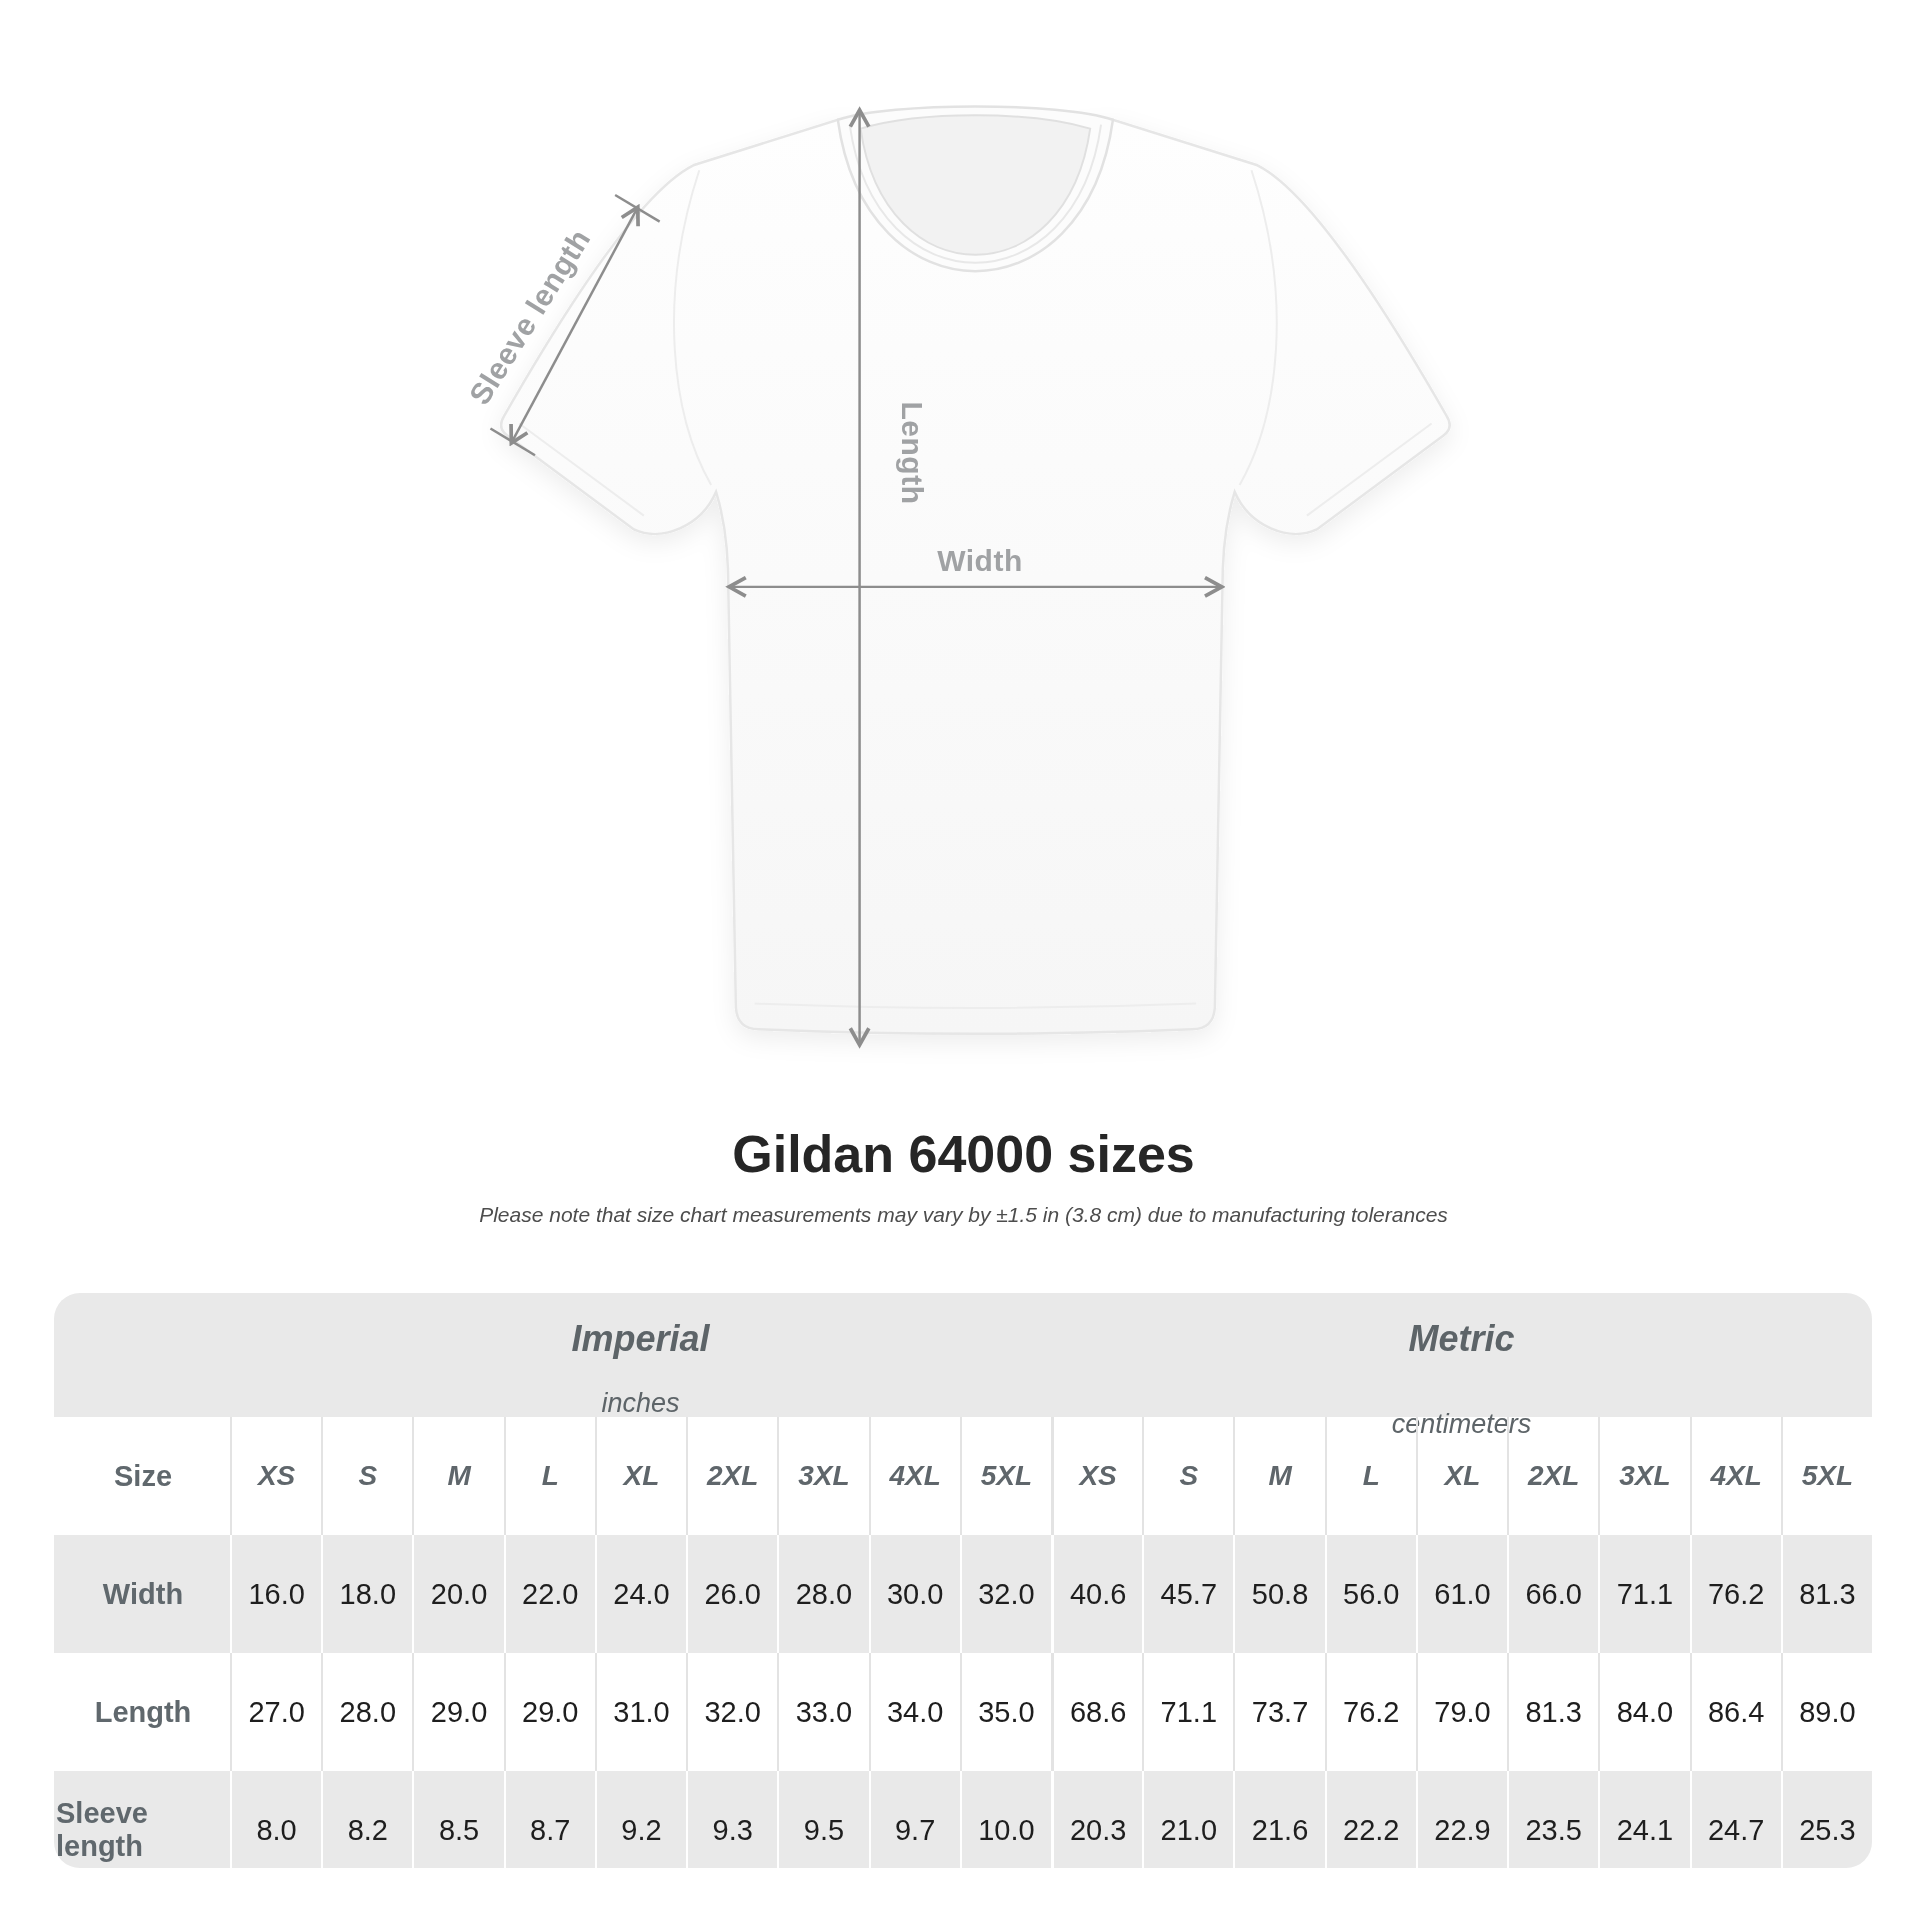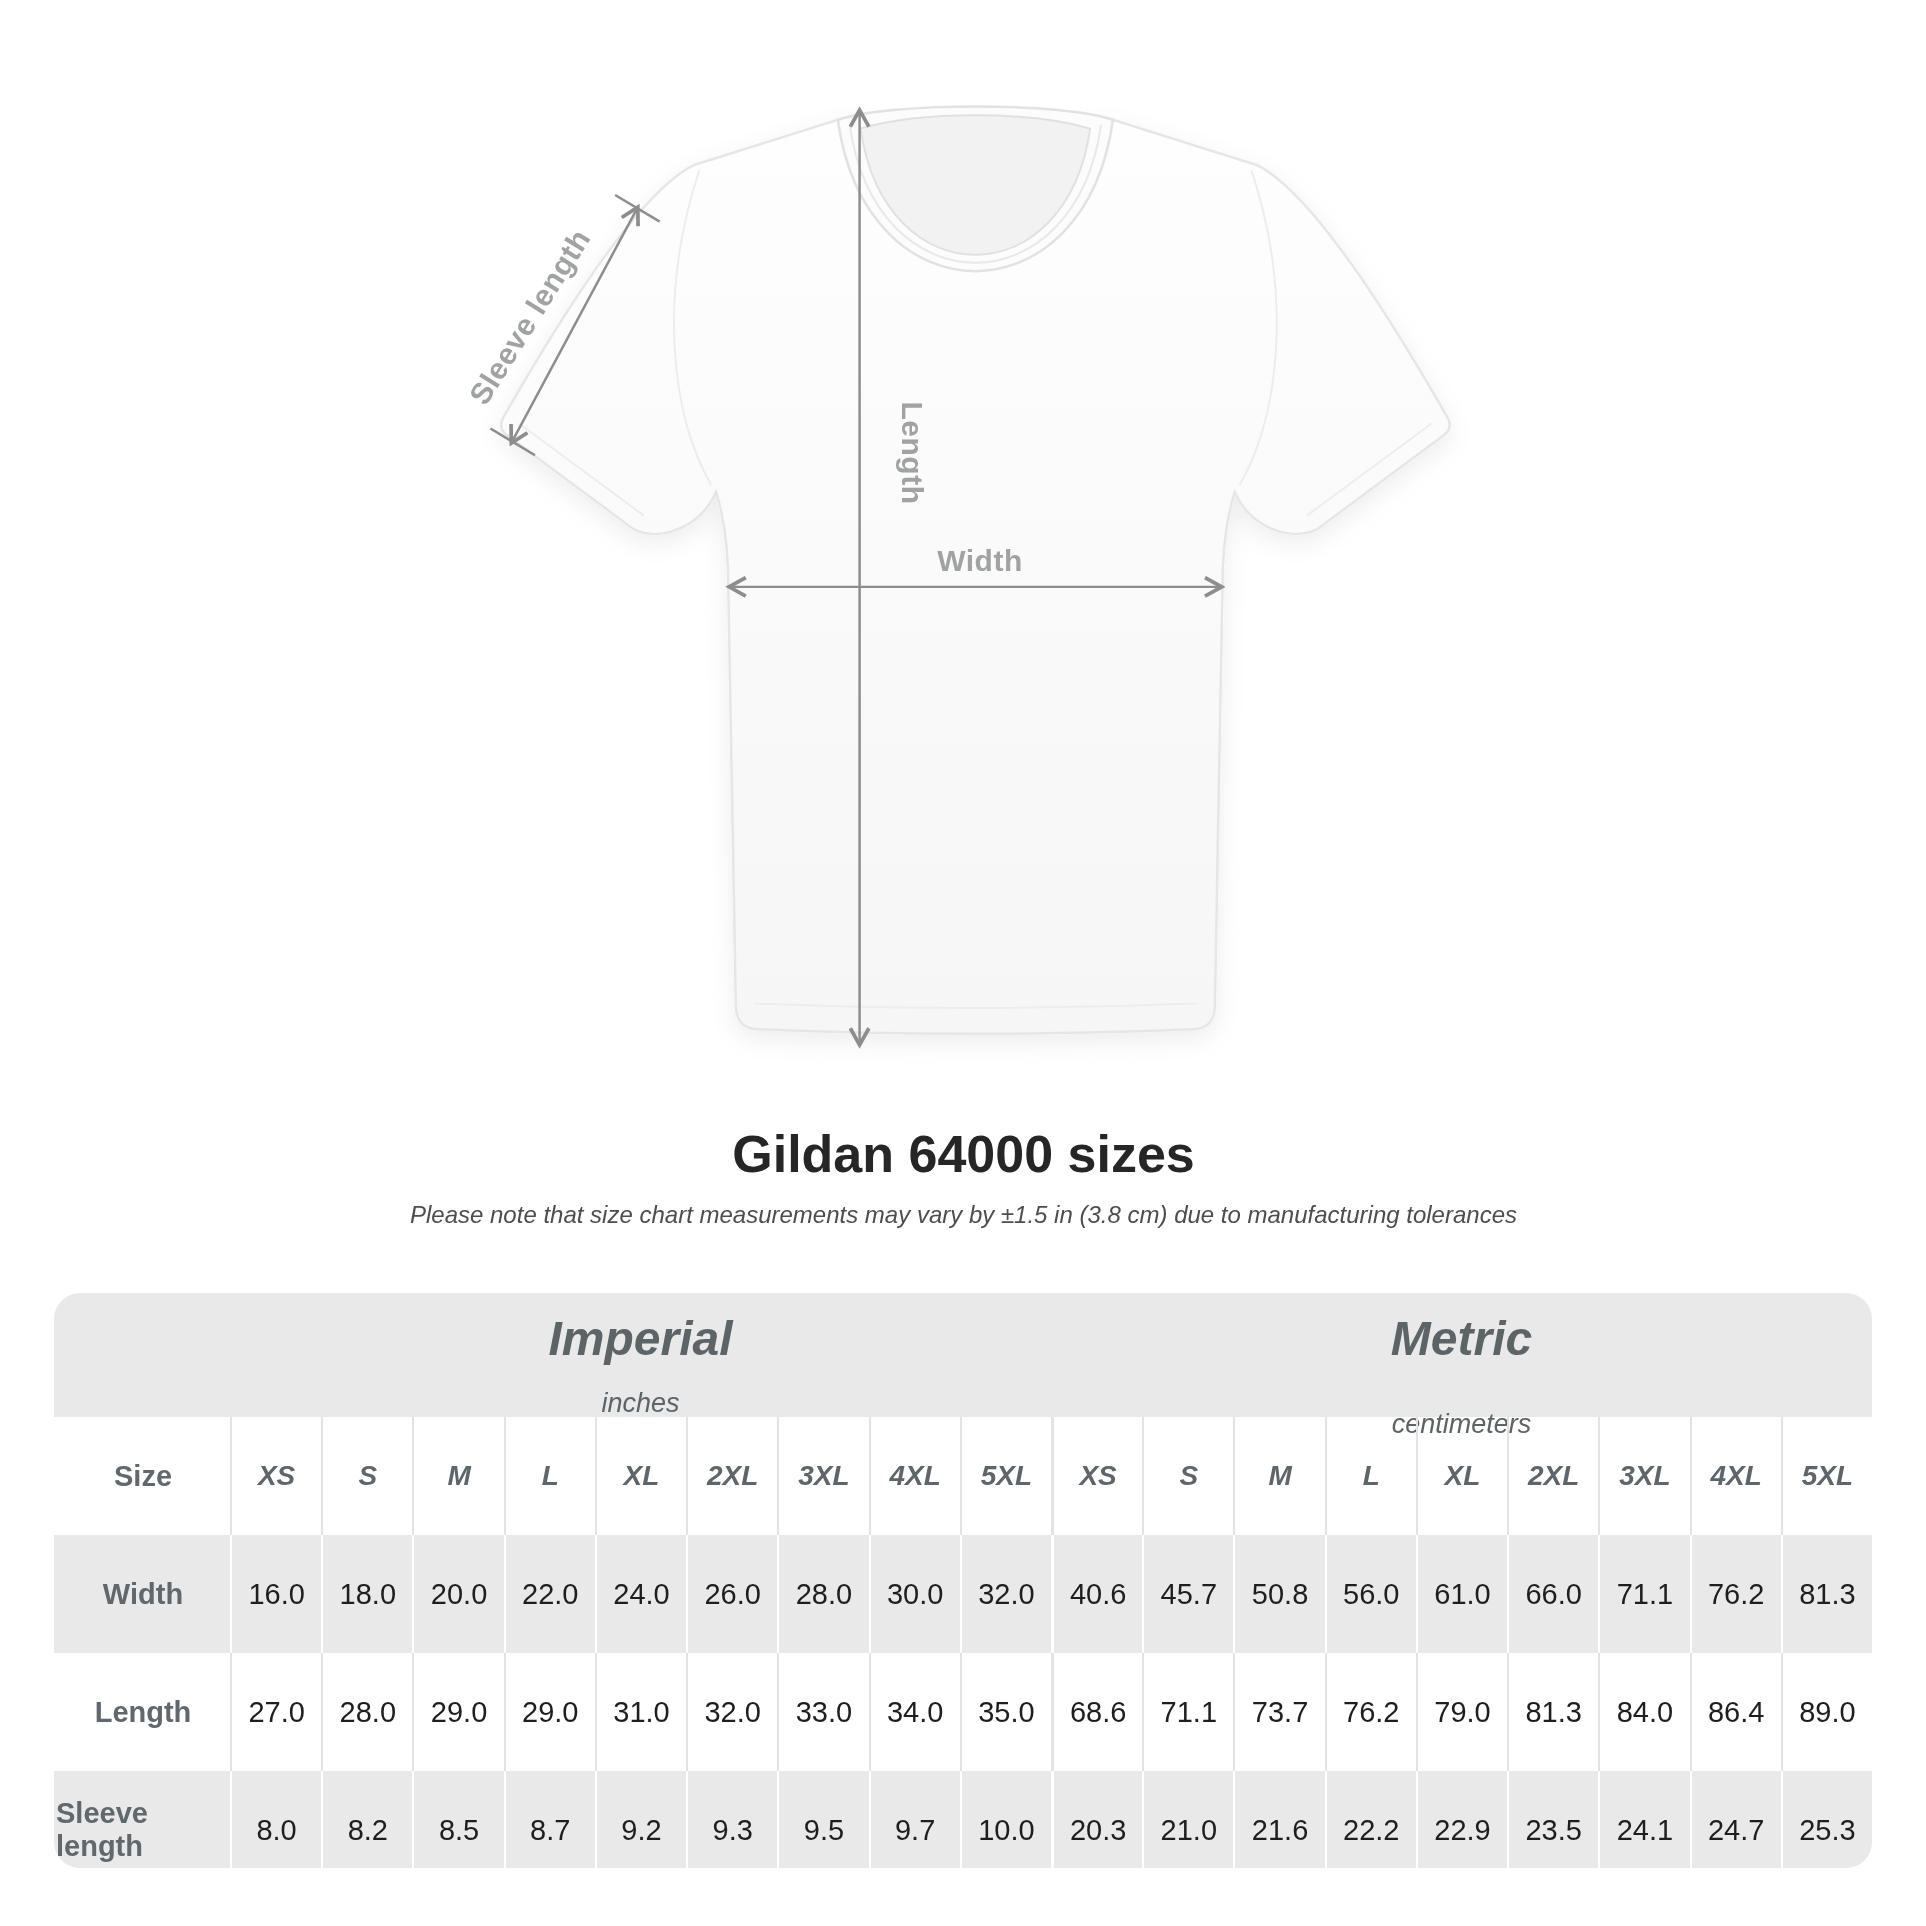--- a/index.html
+++ b/index.html
@@ -11,28 +11,28 @@
   .diagram svg{position:absolute;left:0;top:0;}
   .dim-label{position:absolute;font-weight:bold;color:#a0a2a4;font-size:30px;letter-spacing:0.5px;white-space:nowrap;}
   .dim-label.sleeve{left:530px;top:317px;transform:translate(-50%,-50%) rotate(-58deg);}
   .dim-label.length{left:912px;top:453px;transform:translate(-50%,-50%) rotate(90deg);}
   .dim-label.width{left:980px;top:561px;transform:translate(-50%,-50%);}
 
   
   .title{position:absolute;left:0;top:1127px;width:1927px;text-align:center;margin:0;
          font-size:52px;line-height:55px;font-weight:bold;color:#262626;}
   .subtitle{position:absolute;left:0;top:1198px;width:1927px;text-align:center;margin:0;
-         font-size:24px;line-height:34px;font-style:italic;color:#4d4d4d;}
+         font-size:21px;line-height:34px;font-style:italic;color:#4d4d4d;}
 
   
   .size-table{position:absolute;left:54px;top:1293px;width:1818px;height:575px;
               border-radius:26px;overflow:hidden;background:#fff;}
   .thead{height:124px;background:#e9e9e9;display:grid;grid-template-columns:176px repeat(18,1fr);}
   .unit-block{display:flex;flex-direction:column;align-items:center;justify-content:flex-start;padding-top:26px;}
-  .unit-block .u-main{font-size:48px;font-weight:bold;font-style:italic;color:#5d6468;line-height:40px;}
+  .unit-block .u-main{font-size:36px;font-weight:bold;font-style:italic;color:#5d6468;line-height:40px;}
   .unit-block .u-sub{font-size:27px;font-style:italic;color:#5d6468;margin-top:29px;}
   .unit-block.imperial{grid-column:2/11;}
   .unit-block.metric{grid-column:11/20;gap:21px;}
 
   .trow{display:grid;grid-template-columns:176px repeat(18,1fr);height:118px;}
   .trow.white{background:#ffffff;}
   .trow.gray{background:#e9e9e9;}
   .cell{display:flex;align-items:center;justify-content:center;border-left:2px solid transparent;}
   .trow.white .cell:not(:first-child){border-left-color:#e3e3e3;}
   .trow.gray .cell:not(:first-child){border-left-color:#ffffff;}

